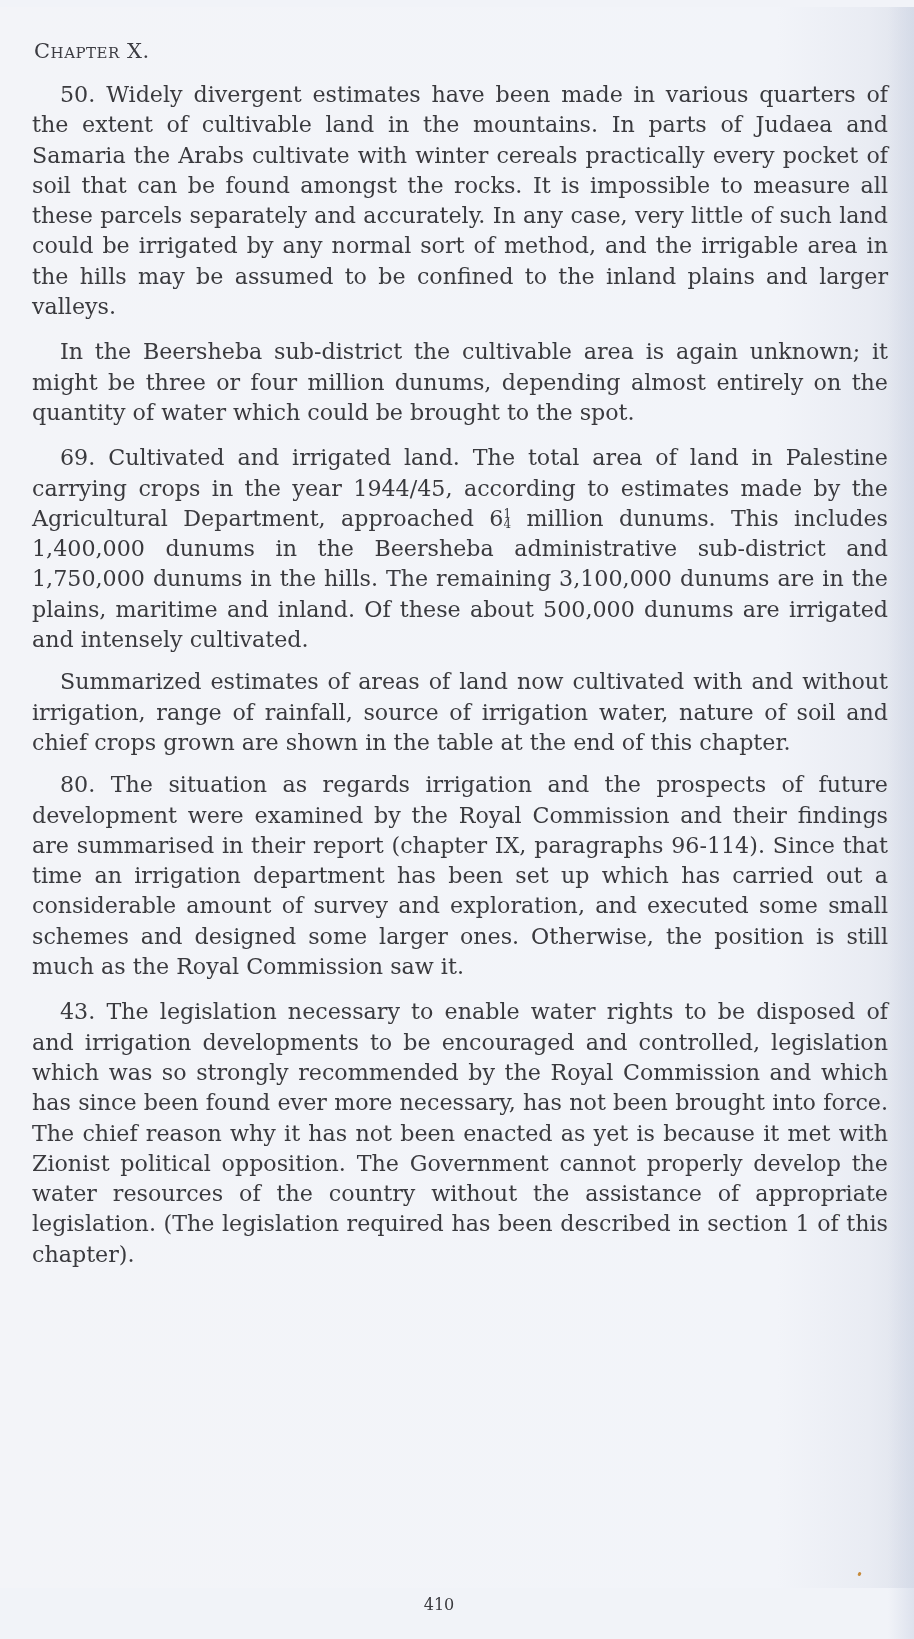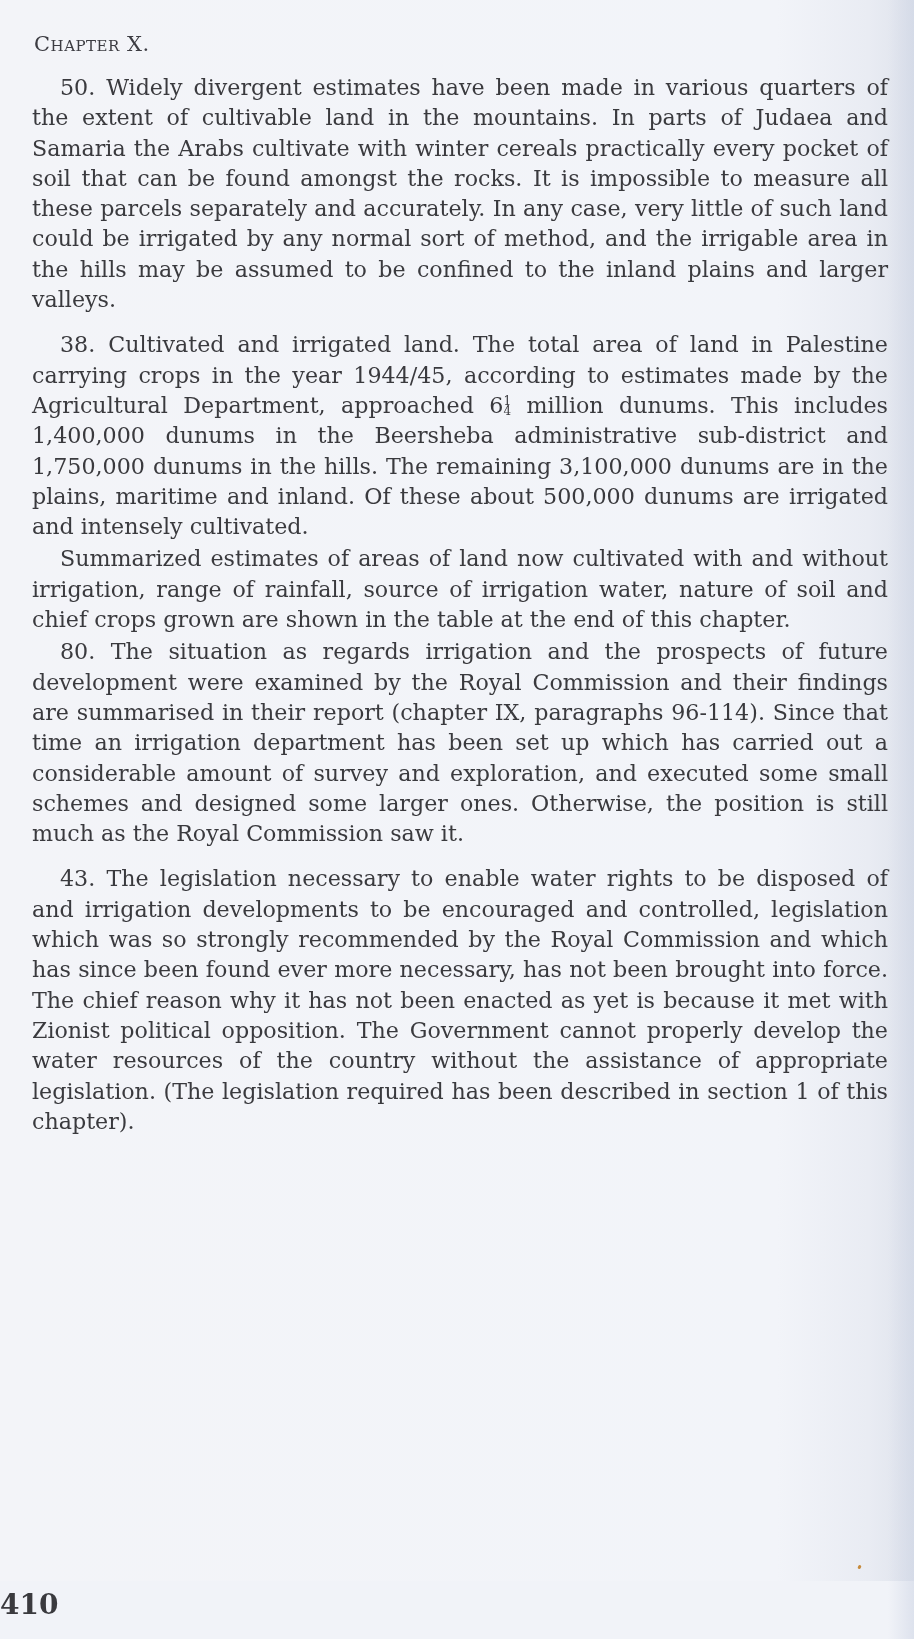--- a/index.html
+++ b/index.html
@@ -11,21 +11,21 @@
     height: 1639px;
     background: #f1f3f8;
     position: relative;
     overflow: hidden;
     font-family: "DejaVu Serif", "Liberation Serif", serif;
     color: #3a3a3e;
   }
   .page {
     position: absolute;
     left: 0;
-    top: 0;
+    top: 7px;
     width: 914px;
     height: 1581px;
     background: linear-gradient(to right, #f3f4f8 0%, #f2f4f9 85%, #e9ecf3 95%, #dfe3ec 100%);
   }
   .edge-shadow {
     position: absolute;
     right: 0;
     top: 0;
     width: 26px;
     height: 1639px;
@@ -46,21 +46,21 @@
   }
   p {
     margin: 0;
     font-size: 22.2px;
     line-height: 30.3px;
     text-align: justify;
     text-indent: 28px;
     hyphens: manual;
   }
   p.gap-before { margin-top: 15px; }
-  p.gap-small { margin-top: 2px; }
+  p.gap-small { margin-top: 12px; }
   .section-heading {
     font-size: 22px;
     line-height: 30.3px;
     margin-top: 8px;
     font-variant: small-caps;
     letter-spacing: 0.2px;
   }
   .section-heading .letter { font-style: italic; font-variant: normal; }
   .italic { }
   .frac {
@@ -70,24 +70,23 @@
     vertical-align: -2px;
     text-align: center;
     text-indent: 0;
   }
   .frac span { display: block; }
   .page-number {
     position: absolute;
     left: 0;
     width: 878px;
     top: 1588px;
-    text-align: left;
-    font-size: 28px;
+    text-align: center;
+    font-size: 16px;
     color: #3a3a3e;
-    font-weight: bold;
   }
   .speck {
     position: absolute;
     left: 858px;
     top: 1565px;
     width: 3px;
     height: 4px;
     background: #c68a3a;
     border-radius: 2px;
     transform: rotate(30deg);
@@ -100,23 +99,26 @@
   <div class="edge-shadow"></div>
 
   <div class="content">
     <div class="chapter-heading">Chapter X.</div>
 
     <p>
       <span>50.</span>
       <span>Widely divergent estimates have been made in various quarters of the extent of cultivable land in the mountains. In parts of Judaea and Samaria the Arabs cultivate with winter cereals practically every pocket of soil that can be found amongst the rocks. It is impossible to measure all these parcels separately and accurately. In any case, very little of such land could be irrigated by any normal sort of method, and the irrigable area in the hills may be assumed to be confined to the inland plains and larger valleys.</span>
     </p>
 
+    <p class="gap-before">
+      <span>In the Beersheba sub-district the cultivable area is again unknown; it might be three or four million dunums, depending almost entirely on the quantity of water which could be brought to the spot.</span>
+    </p>
 
     <p class="gap-before">
-      <span>38.</span>
+      <span>69.</span>
       <span class="italic">Cultivated and irrigated land.</span>
       <span>The total area of land in Palestine carrying crops in the year 1944/45, according to estimates made by the Agricultural Department, approached 6</span><span class="frac"><span>1</span><span>4</span></span><span> million dunums. This includes 1,400,000 dunums in the Beersheba administrative sub-district and 1,750,000 dunums in the hills. The remaining 3,100,000 dunums are in the plains, maritime and inland. Of these about 500,000 dunums are irrigated and intensely cultivated.</span>
     </p>
 
     <p class="gap-small">
       <span>Summarized estimates of areas of land now cultivated with and without irrigation, range of rainfall, source of irrigation water, nature of soil and chief crops grown are shown in the table at the end of this chapter.</span>
     </p>
 
 
     <p class="gap-small">

